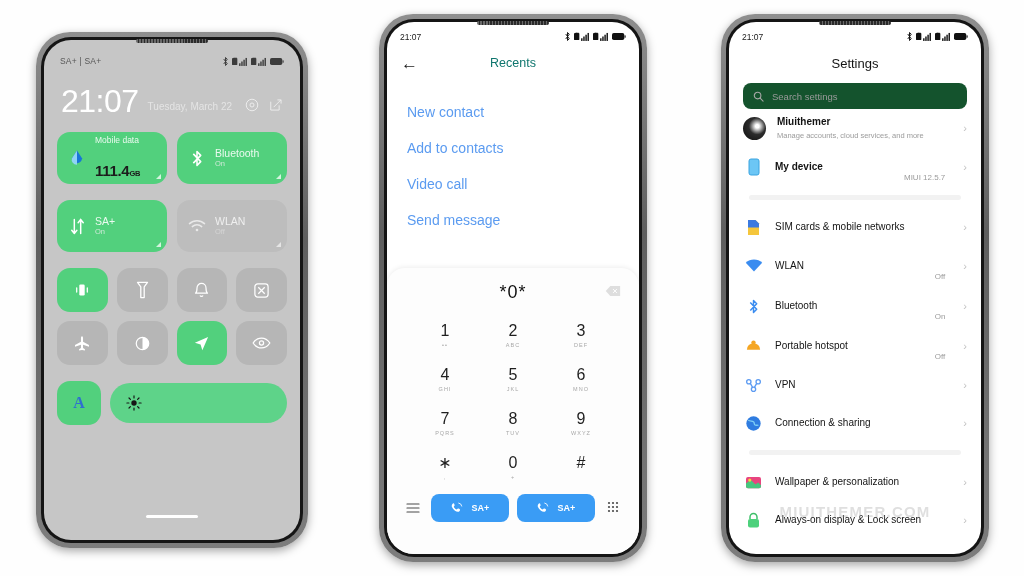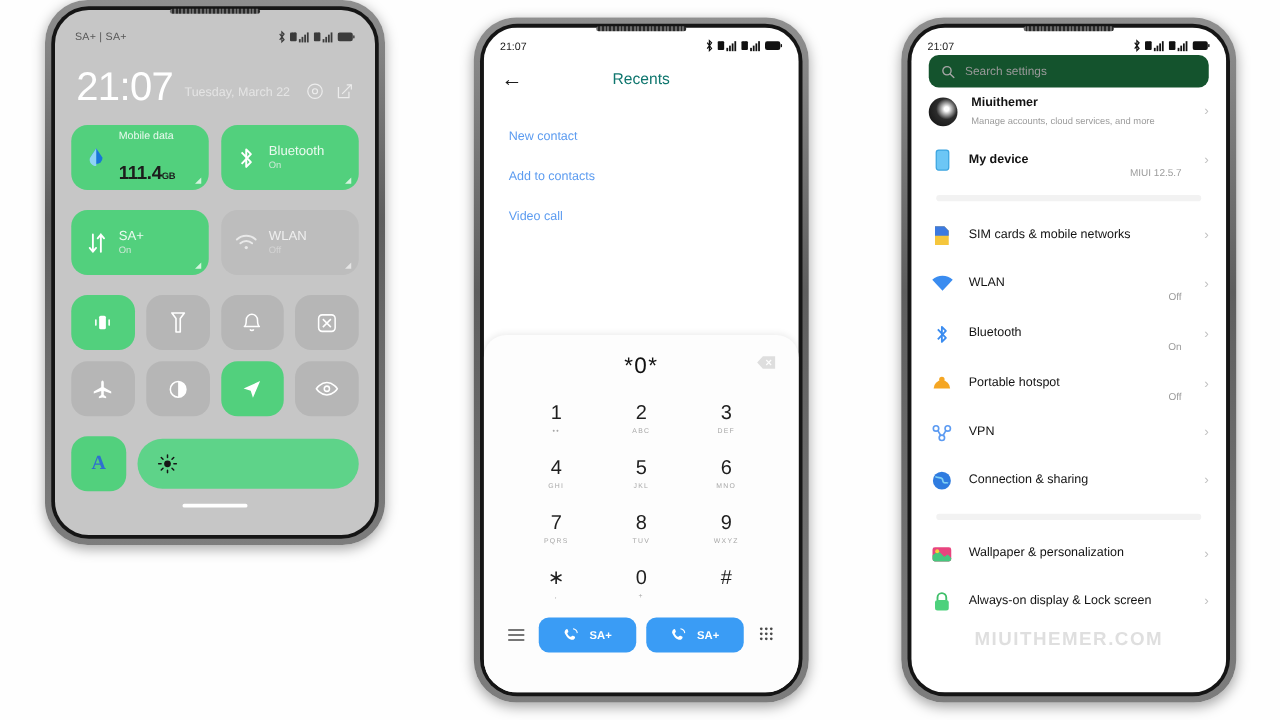--- a/index.html
+++ b/index.html
@@ -41,21 +41,21 @@
     position: absolute;
     top: 2px; left: 50%;
     transform: translateX(-50%);
     width: 72px; height: 4px;
     border-radius: 3px;
     background: repeating-linear-gradient(90deg,#6a6a6a 0 1.5px,#2a2a2a 1.5px 3px);
     z-index: 7;
   }
 
   
-  #phone1 { left: 36px; top: 0; width: 272px; height: 436px; }
+  #phone1 { left: 36px; top: 32px; width: 272px; height: 516px; }
   .cc-screen {
     background: #c6c6c6;
     width: 100%; height: 100%;
     position: relative;
     padding: 0 13px;
   }
   .cc-status {
     display: flex; align-items: center; justify-content: space-between;
     height: 32px; padding: 10px 3px 0 3px;
     color: #4b4b4b; font-size: 8.5px; letter-spacing: .2px;
@@ -139,21 +139,21 @@
   .dl-header {
     display: flex; align-items: center; height: 38px; padding: 0 14px; position: relative;
   }
   .dl-back { font-size: 17px; color: #1c1c1c; line-height: 1; }
   .dl-title {
     position: absolute; left: 0; right: 0; text-align: center;
     font-size: 12.5px; color: #0f766e;
   }
   .dl-links { padding: 12px 20px 0 20px; }
   .dl-link {
-    font-size: 10px; color: #5b9bf0; padding: 11px 0; line-height: 1;
+    font-size: 14px; color: #5b9bf0; padding: 11px 0; line-height: 1;
   }
   .dl-pad {
     position: absolute; left: 0; right: 0; bottom: 0;
     background: #fdfdfd;
     border-top-left-radius: 18px; border-top-right-radius: 18px;
     box-shadow: 0 -1px 5px rgba(0,0,0,.07);
     padding-top: 6px;
     height: 286px;
   }
   .dl-number {
@@ -439,20 +439,21 @@
 
           <div class="dl-header">
             <span class="dl-back">←</span>
             <span class="dl-title">Recents</span>
           </div>
 
           <div class="dl-links">
             <div class="dl-link">New contact</div>
             <div class="dl-link">Add to contacts</div>
             <div class="dl-link">Video call</div>
+            <div class="dl-link">Send message</div>
           </div>
 
           <div class="dl-pad">
             <div class="dl-number">
               <span class="num">*0*</span>
               <span class="dl-backspace">
                 <svg width="16" height="12" viewBox="0 0 18 13">
                     <path d="M6 .8h11v11.4H6L.8 6.5z" fill="#b9b9b9"></path>
                     <path d="M9 4.3 13.4 8.7M13.4 4.3 9 8.7" stroke="#fff" stroke-width="1.1"></path>
                   </svg>
@@ -580,20 +581,21 @@
                   <rect x="12.8" y="4" width="1.6" height="7" fill="#111"></rect>
                   <rect x="15.2" y="2" width="1.6" height="9" fill="#111"></rect>
                 </svg>
               <svg width="14" height="9" viewBox="0 0 16 10">
                   <rect x="0" y="1" width="14" height="8" rx="2" fill="#111"></rect>
                   <rect x="14.3" y="3.6" width="1.3" height="2.8" rx=".6" fill="#111"></rect>
                 </svg>
             </span>
           </div>
 
+          <div class="st-title">Settings</div>
 
           <div class="st-search">
             <svg width="11" height="11" viewBox="0 0 12 12">
                 <circle cx="5" cy="5" r="3.6" fill="none" stroke="#a6a6a6" stroke-width="1.2"></circle>
                 <path d="M7.8 7.8 11 11" stroke="#a6a6a6" stroke-width="1.2" stroke-linecap="round"></path>
               </svg>
             <span>Search settings</span>
           </div>
 
           <div class="st-list">

